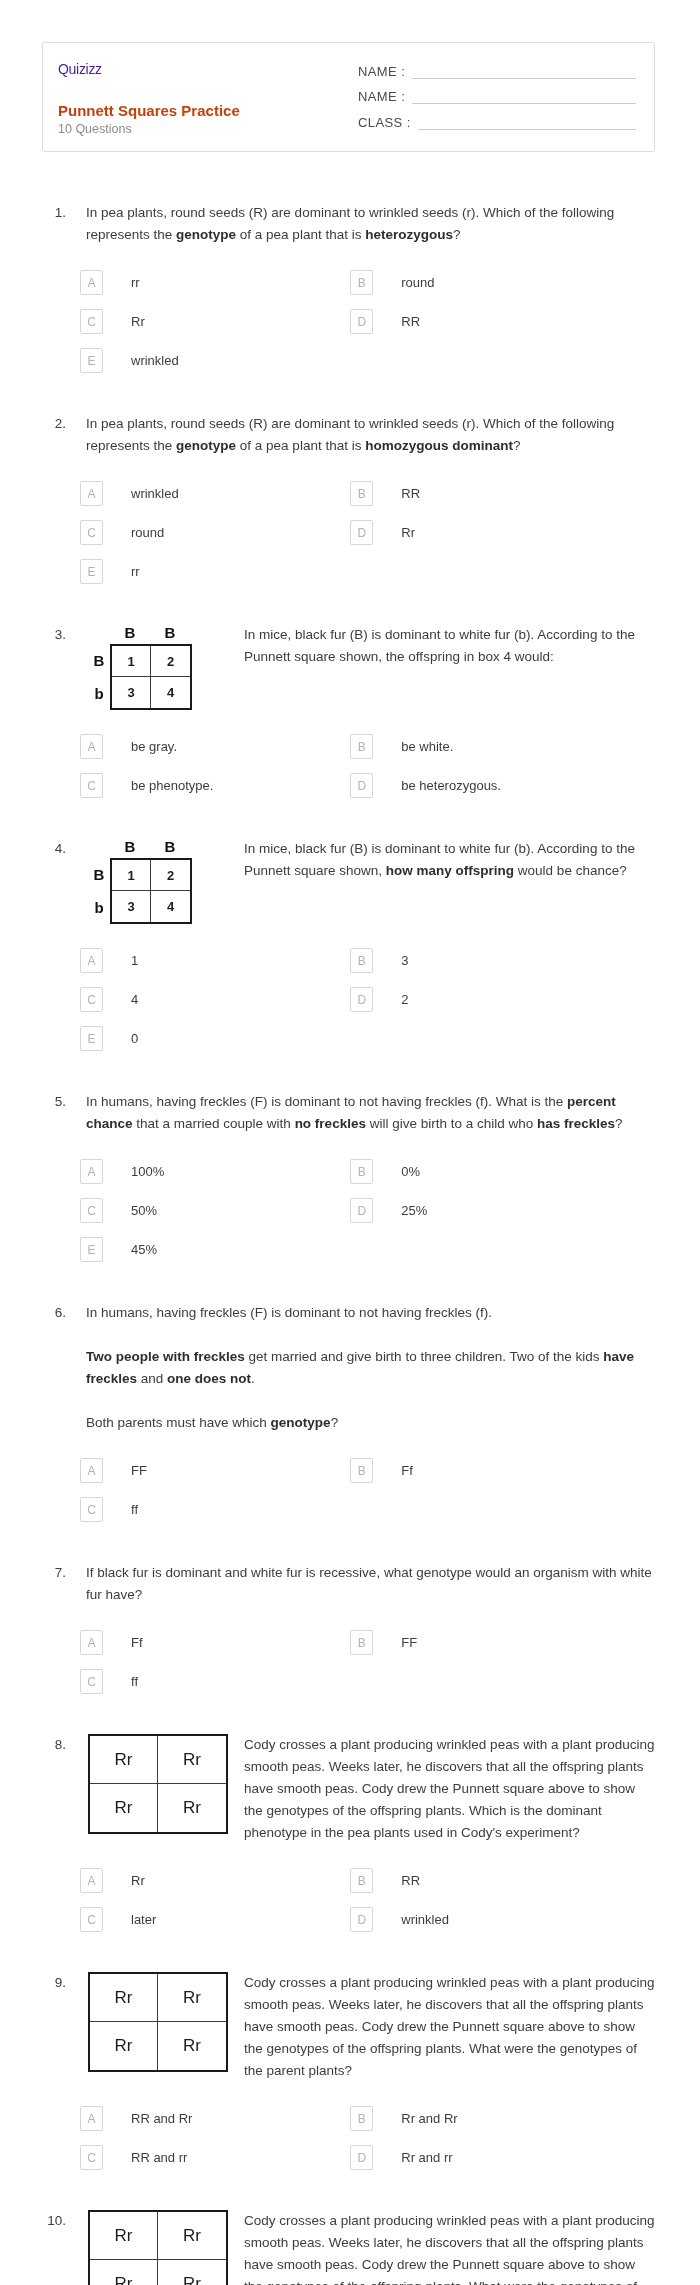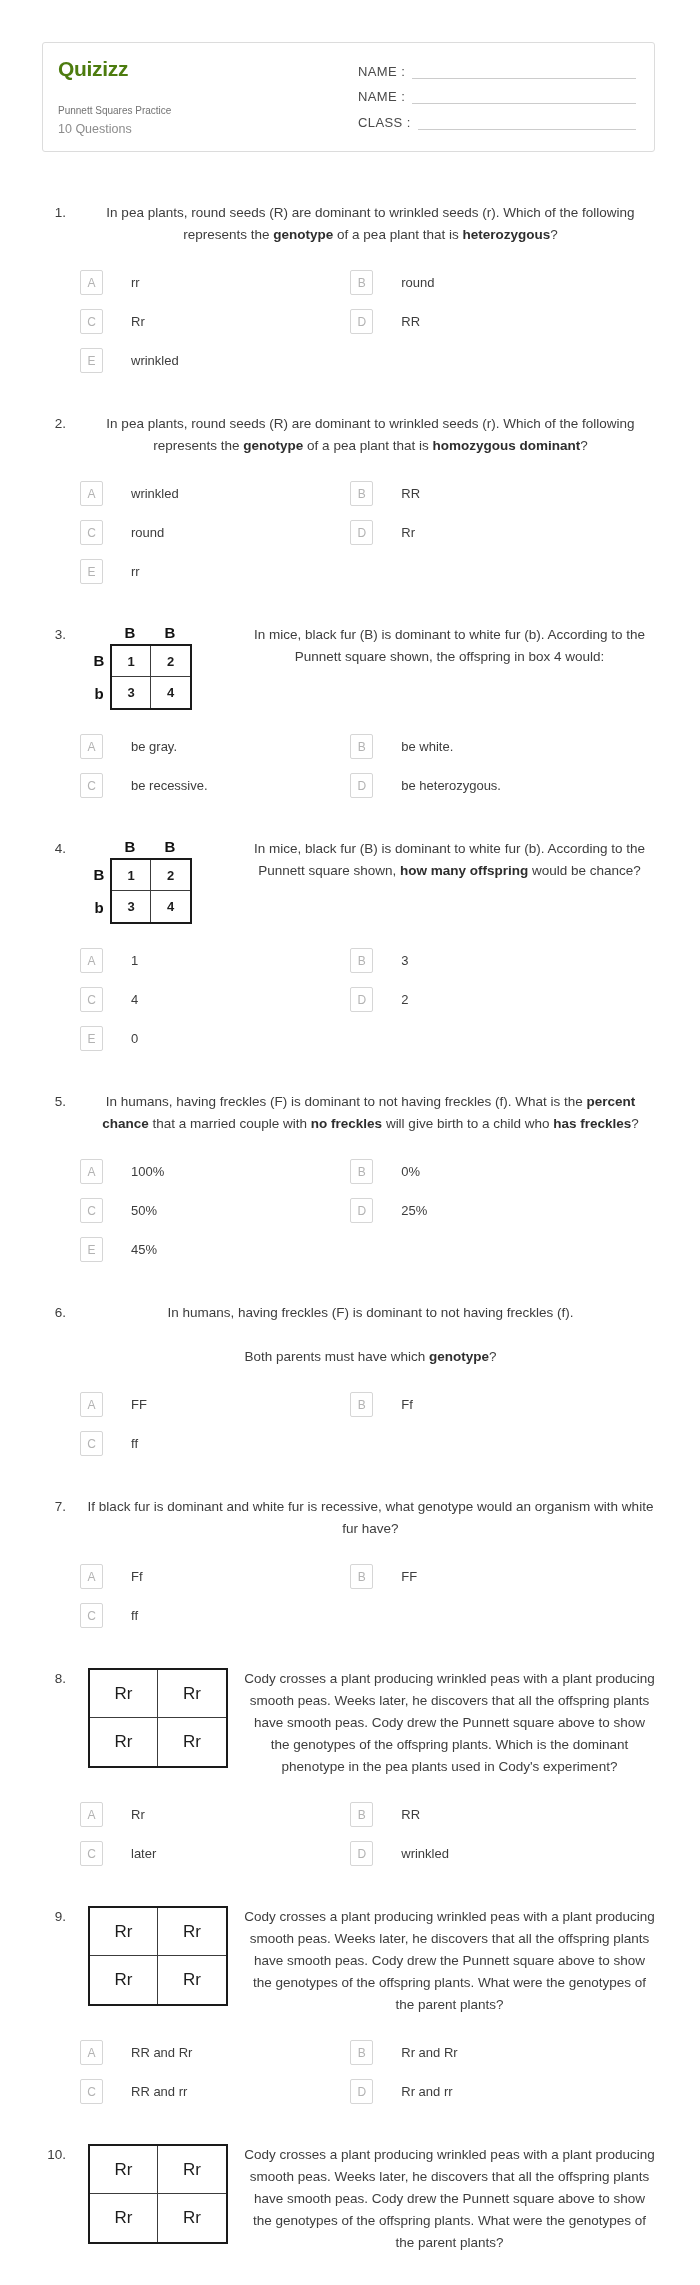--- a/index.html
+++ b/index.html
@@ -12,35 +12,35 @@
   .sheet{padding:42px 45px 60px 42px;}
 
   
   .header-box{
     border:1px solid #dcdcdc;border-radius:3px;
     padding:14px 18px 14px 15px;
     display:flex;justify-content:space-between;
     height:80px;
   }
   .header-left{display:flex;flex-direction:column;justify-content:space-between;}
-  .logo{font-size:21px;font-weight:bold;color:#4d7c0f;letter-spacing:-0.3px;line-height:24px;}
-  .hb-title{font-size:10px;font-weight:400;color:#737373;line-height:17px;}
+  .logo{font-size:14px;font-weight:normal;color:#4c1d95;letter-spacing:-0.3px;line-height:24px;}
+  .hb-title{font-size:15px;font-weight:700;color:#c2410c;line-height:17px;}
   .hb-sub{font-size:12.5px;color:#8c8c8c;line-height:16px;margin-top:2px;}
   .fields{width:278px;display:flex;flex-direction:column;justify-content:flex-start;padding-top:3px;}
   .field-row{display:flex;align-items:flex-end;height:22px;margin-bottom:7px;text-align:center;}
   .field-label{font-size:13px;color:#4a4a4a;letter-spacing:0.4px;white-space:nowrap;}
   .field-line{flex:1;border-bottom:1px solid #cccccc;margin-left:7px;height:17px;}
 
   
   #questions{margin-top:50px;}
   .question{margin-bottom:40px;}
   .q-row{display:flex;}
   .q-num{width:24px;flex-shrink:0;text-align:right;font-size:13.5px;line-height:22px;color:#3d3d3d;margin-right:20px;}
   .q-body{flex:1;min-width:0;}
-  .q-para{margin:0 0 22px 0;font-size:13.5px;line-height:22px;color:#3d3d3d;text-align:center;}
+  .q-para{margin:0 0 22px 0;font-size:13.5px;line-height:22px;color:#3d3d3d;}
   .q-para:last-child{margin-bottom:0;}
   .seg.bold{font-weight:bold;color:#2e2e2e;}
 
   .q-flex{display:flex;}
   .q-media{width:158px;flex-shrink:0;}
   .q-text{flex:1;min-width:0;}
 
   
   .punnett{margin-left:2px;}
   .pl-top{display:flex;margin-left:22px;}
@@ -192,21 +192,21 @@
               <div class="option">
                 <span class="opt-letter">A</span>
                 <span class="opt-label">be gray.</span>
               </div>
               <div class="option">
                 <span class="opt-letter">B</span>
                 <span class="opt-label">be white.</span>
               </div>
               <div class="option">
                 <span class="opt-letter">C</span>
-                <span class="opt-label">be recessive.</span>
+                <span class="opt-label">be phenotype.</span>
               </div>
               <div class="option">
                 <span class="opt-letter">D</span>
                 <span class="opt-label">be heterozygous.</span>
               </div>
             </div>
           </div>
         </div>
       </div>
       <div class="question">
@@ -291,20 +291,21 @@
               </div>
             </div>
           </div>
         </div>
       </div>
       <div class="question">
         <div class="q-row">
           <div class="q-num">6.</div>
           <div class="q-body">
             <p class="q-para"><span class="seg">In humans, having freckles (F) is dominant to not having freckles (f).</span></p>
+            <p class="q-para"><span class="seg bold">Two people with freckles</span><span class="seg"> get married and give birth to three children. Two of the kids </span><span class="seg bold">have freckles</span><span class="seg"> and </span><span class="seg bold">one does not</span><span class="seg">.</span></p>
             <p class="q-para"><span class="seg">Both parents must have which </span><span class="seg bold">genotype</span><span class="seg">?</span></p>
             <div class="options">
               <div class="option">
                 <span class="opt-letter">A</span>
                 <span class="opt-label">FF</span>
               </div>
               <div class="option">
                 <span class="opt-letter">B</span>
                 <span class="opt-label">Ff</span>
               </div>

